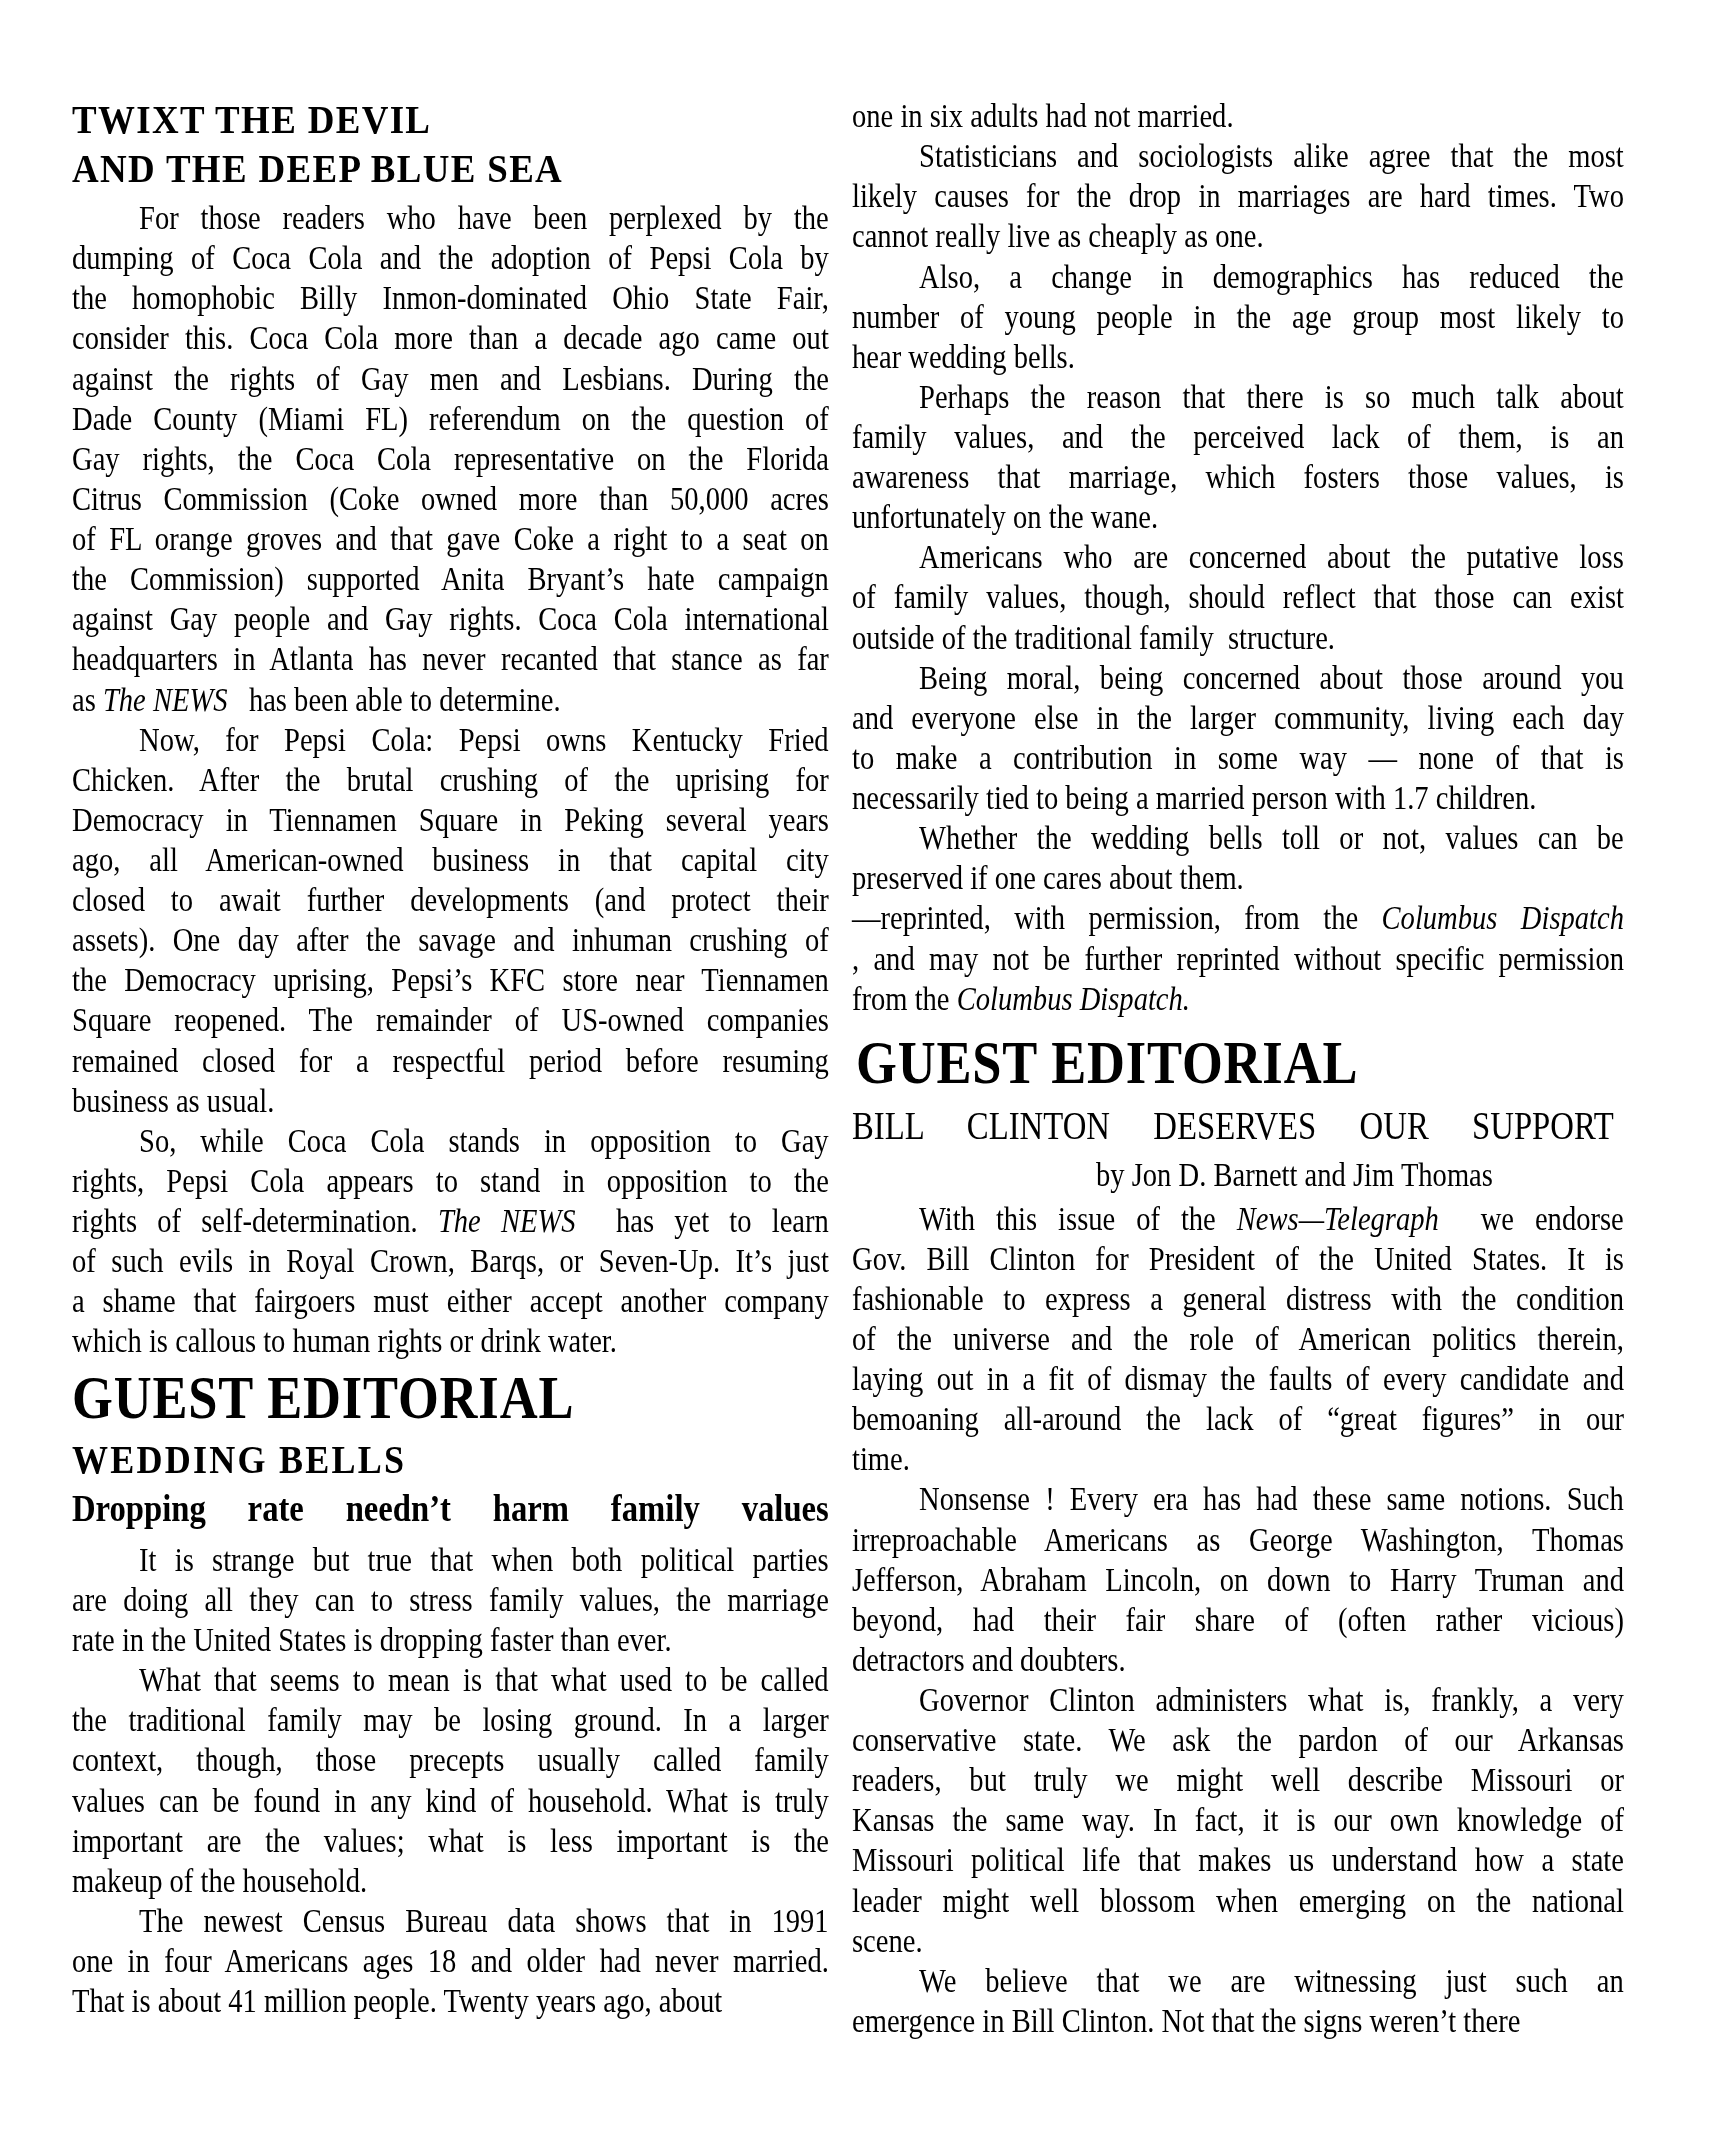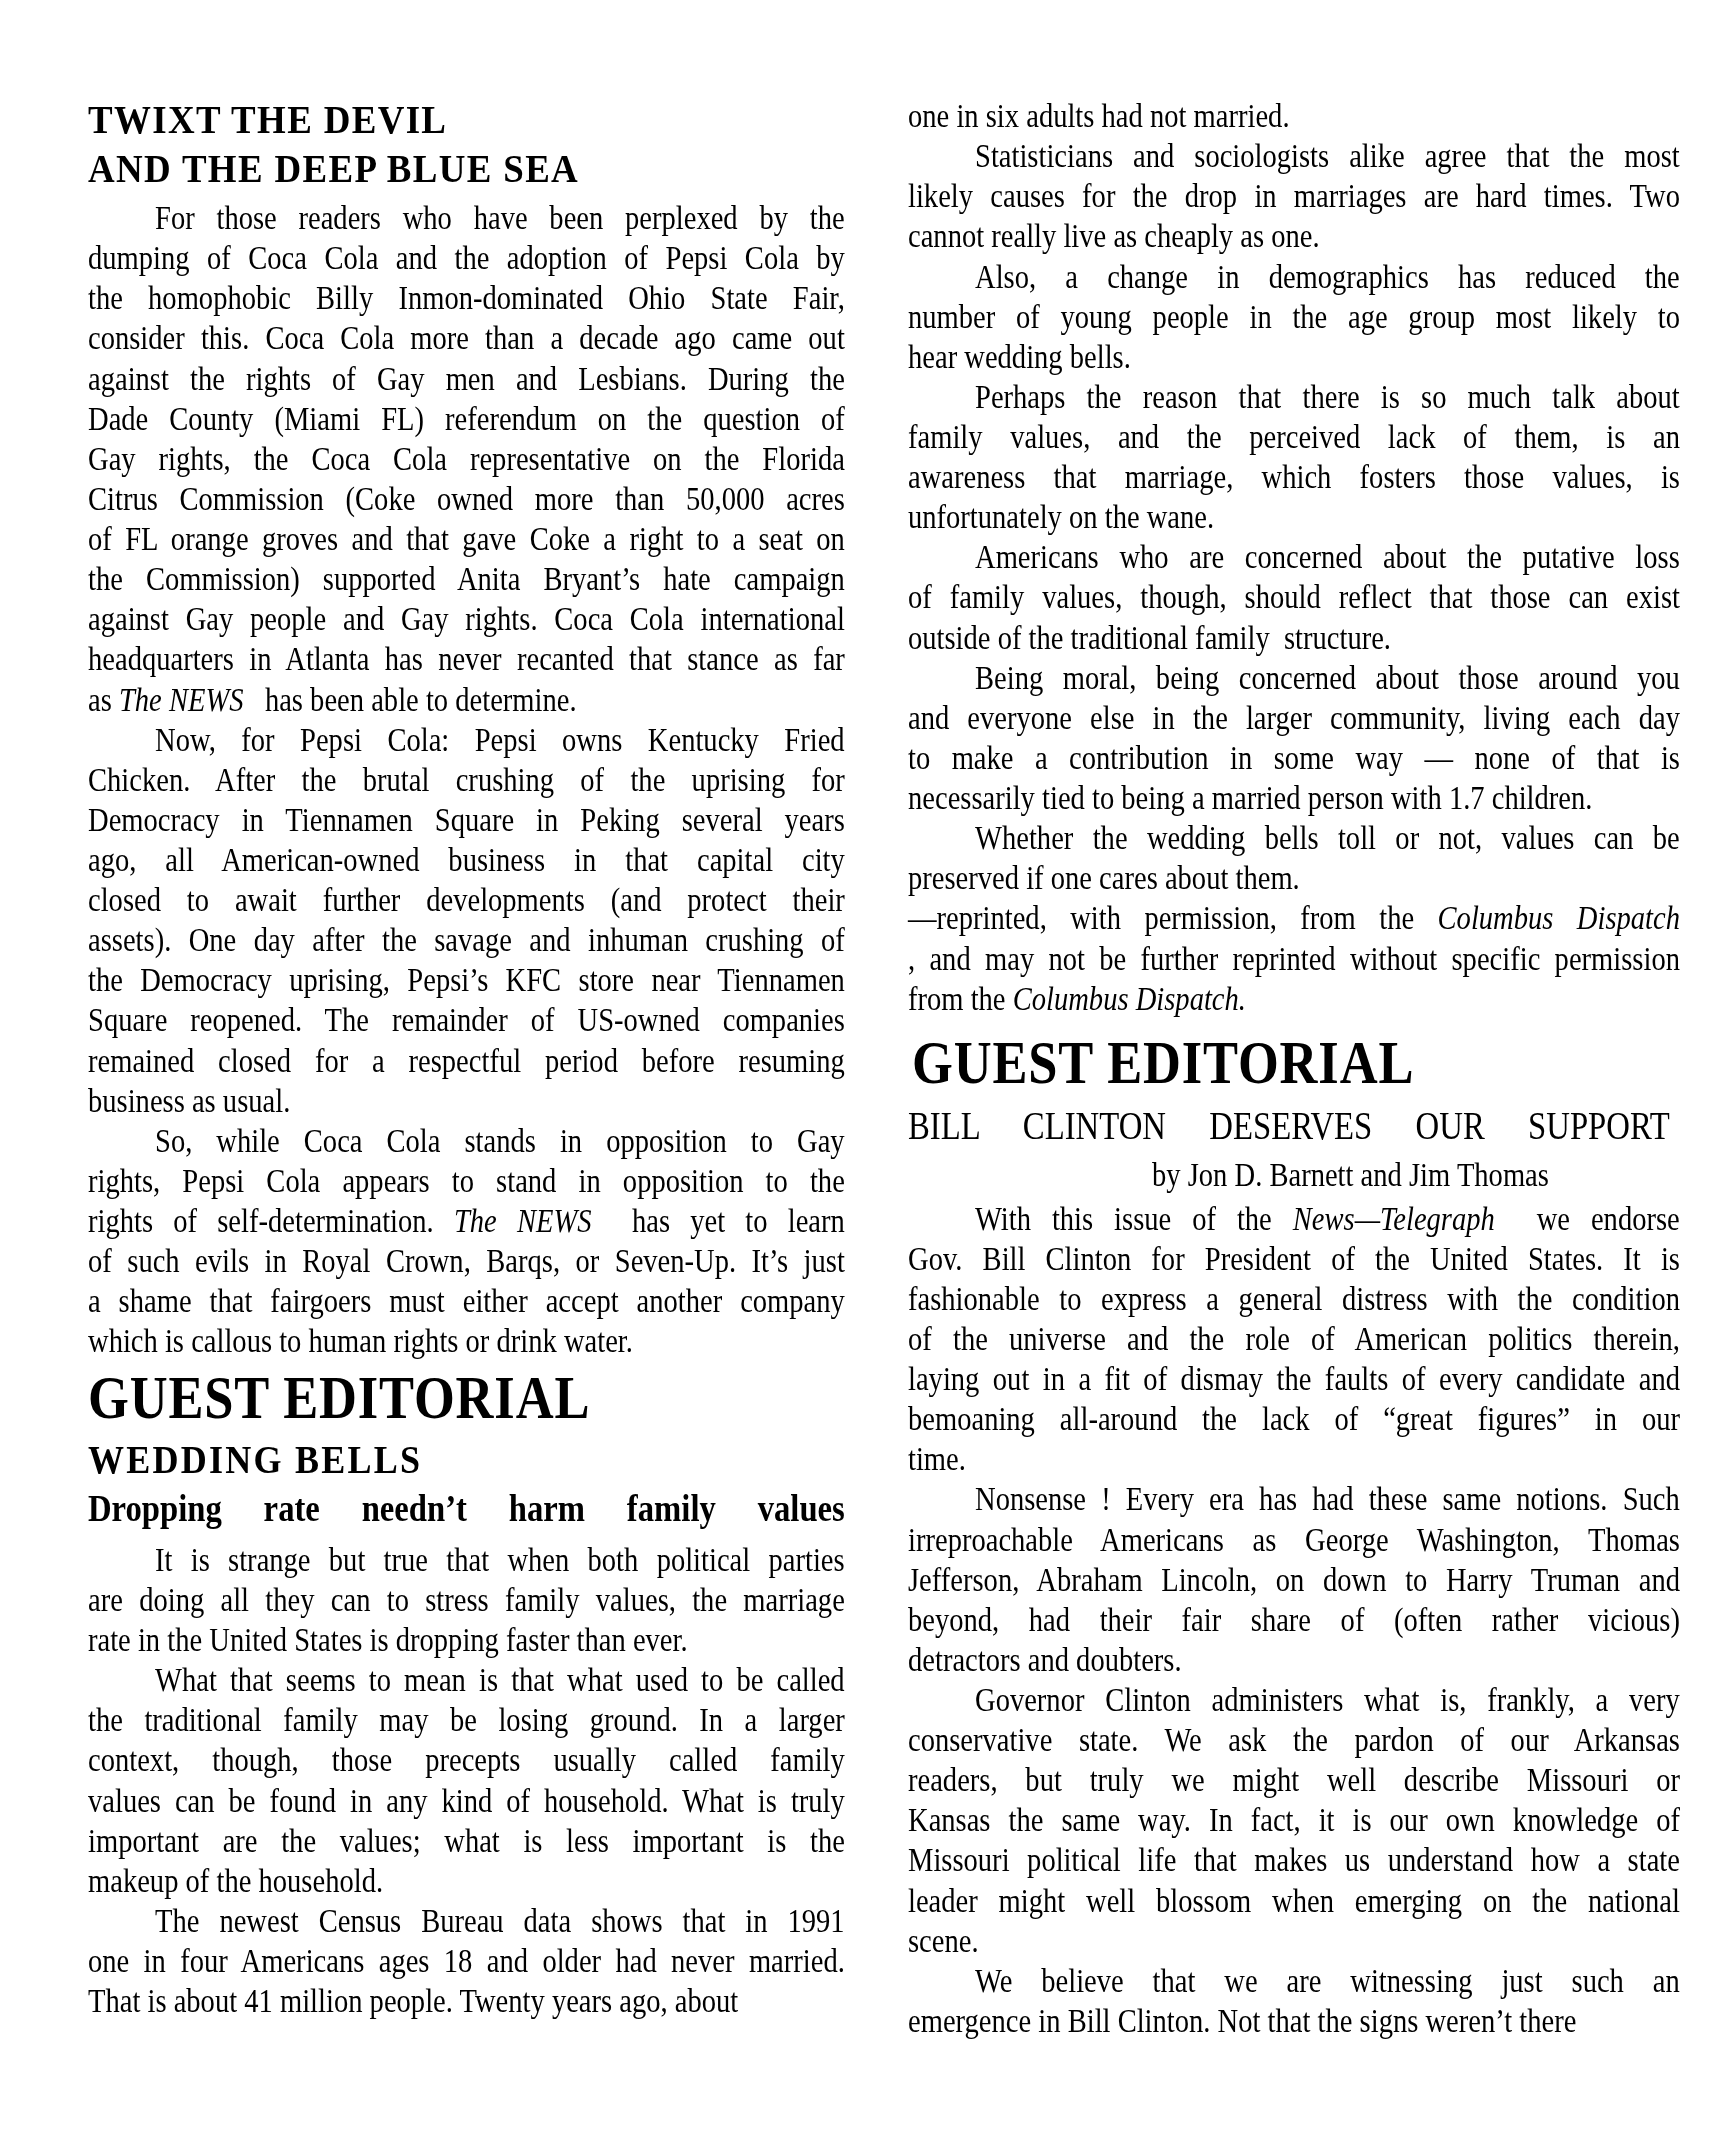--- a/index.html
+++ b/index.html
@@ -15,21 +15,21 @@
   .h-guest { font-size: 61px; font-weight: bold; letter-spacing: 1px; }
   .h-wedding { font-size: 40px; font-weight: bold; letter-spacing: 2.5px; }
   .h-dropping { font-size: 38px; font-weight: bold; }
   .h-clinton { font-size: 39px; font-weight: normal; }
   .byline { font-size: 34px; }
 </style>
 </head>
 <body>
 
 <div class="page">
-  <div class="column" id="col-left" style="left:88px; width:757px;text-decoration:underline;">
+  <div class="column" id="col-left" style="left:72px; width:757px;text-decoration:underline;">
       <div class="ln h-twixt" style="font-size: 41px; top: 99px; left: 0px; transform: scaleX(0.9);">TWIXT THE DEVIL</div>
       <div class="ln h-twixt" style="font-size: 41px; top: 148px; left: 0px; transform: scaleX(0.9);">AND THE DEEP BLUE SEA</div>
       <div class="ln body-line just" style="font-size: 34px; top: 201px; left: 67px; transform: scaleX(0.84); width: 821px;"><span class="seg">For those readers who have been perplexed by the</span></div>
       <div class="ln body-line just" style="font-size: 34px; top: 241px; left: 0px; transform: scaleX(0.84); width: 901px;"><span class="seg">dumping of Coca Cola and the adoption of Pepsi Cola by</span></div>
       <div class="ln body-line just" style="font-size: 34px; top: 281px; left: 0px; transform: scaleX(0.84); width: 901px;"><span class="seg">the homophobic Billy Inmon-dominated Ohio State Fair,</span></div>
       <div class="ln body-line just" style="font-size: 34px; top: 321px; left: 0px; transform: scaleX(0.84); width: 901px;"><span class="seg">consider this. Coca Cola more than a decade ago came out</span></div>
       <div class="ln body-line just" style="font-size: 34px; top: 362px; left: 0px; transform: scaleX(0.84); width: 901px;"><span class="seg">against the rights of Gay men and Lesbians. During the</span></div>
       <div class="ln body-line just" style="font-size: 34px; top: 402px; left: 0px; transform: scaleX(0.84); width: 901px;"><span class="seg">Dade County (Miami FL) referendum on the question of</span></div>
       <div class="ln body-line just" style="font-size: 34px; top: 442px; left: 0px; transform: scaleX(0.84); width: 901px;"><span class="seg">Gay rights, the Coca Cola representative on the Florida</span></div>
       <div class="ln body-line just" style="font-size: 34px; top: 482px; left: 0px; transform: scaleX(0.84); width: 901px;"><span class="seg">Citrus Commission (Coke owned more than 50,000 acres</span></div>
@@ -63,21 +63,21 @@
       <div class="ln body-line just" style="font-size: 34px; top: 1663px; left: 67px; transform: scaleX(0.84); width: 821px;"><span class="seg">What that seems to mean is that what used to be called</span></div>
       <div class="ln body-line just" style="font-size: 34px; top: 1703px; left: 0px; transform: scaleX(0.84); width: 901px;"><span class="seg">the traditional family may be losing ground. In a larger</span></div>
       <div class="ln body-line just" style="font-size: 34px; top: 1743px; left: 0px; transform: scaleX(0.84); width: 901px;"><span class="seg">context, though, those precepts usually called family</span></div>
       <div class="ln body-line just" style="font-size: 34px; top: 1784px; left: 0px; transform: scaleX(0.84); width: 901px;"><span class="seg">values can be found in any kind of household. What is truly</span></div>
       <div class="ln body-line just" style="font-size: 34px; top: 1824px; left: 0px; transform: scaleX(0.84); width: 901px;"><span class="seg">important are the values; what is less important is the</span></div>
       <div class="ln body-line" style="font-size: 34px; top: 1864px; left: 0px; transform: scaleX(0.84);"><span class="seg">makeup of the household.</span></div>
       <div class="ln body-line just" style="font-size: 34px; top: 1904px; left: 67px; transform: scaleX(0.84); width: 821px;"><span class="seg">The newest Census Bureau data shows that in 1991</span></div>
       <div class="ln body-line just" style="font-size: 34px; top: 1944px; left: 0px; transform: scaleX(0.84); width: 901px;"><span class="seg">one in four Americans ages 18 and older had never married.</span></div>
       <div class="ln body-line" style="font-size: 34px; top: 1984px; left: 0px; transform: scaleX(0.84);"><span class="seg">That is about 41 million people. Twenty years ago, about</span></div>
     </div>
-  <div class="column" id="col-right" style="left:908px; width:772px;">
+  <div class="column" id="col-right" style="left:852px; width:772px;">
       <div class="ln body-line" style="font-size: 34px; top: 99px; left: 0px; transform: scaleX(0.84);"><span class="seg">one in six adults had not married.</span></div>
       <div class="ln body-line just" style="font-size: 34px; top: 139px; left: 67px; transform: scaleX(0.84); width: 839px;"><span class="seg">Statisticians and sociologists alike agree that the most</span></div>
       <div class="ln body-line just" style="font-size: 34px; top: 179px; left: 0px; transform: scaleX(0.84); width: 919px;"><span class="seg">likely causes for the drop in marriages are hard times. Two</span></div>
       <div class="ln body-line" style="font-size: 34px; top: 219px; left: 0px; transform: scaleX(0.84);"><span class="seg">cannot really live as cheaply as one.</span></div>
       <div class="ln body-line just" style="font-size: 34px; top: 260px; left: 67px; transform: scaleX(0.84); width: 839px;"><span class="seg">Also, a change in demographics has reduced the</span></div>
       <div class="ln body-line just" style="font-size: 34px; top: 300px; left: 0px; transform: scaleX(0.84); width: 919px;"><span class="seg">number of young people in the age group most likely to</span></div>
       <div class="ln body-line" style="font-size: 34px; top: 340px; left: 0px; transform: scaleX(0.84);"><span class="seg">hear wedding bells.</span></div>
       <div class="ln body-line just" style="font-size: 34px; top: 380px; left: 67px; transform: scaleX(0.84); width: 839px;"><span class="seg">Perhaps the reason that there is so much talk about</span></div>
       <div class="ln body-line just" style="font-size: 34px; top: 420px; left: 0px; transform: scaleX(0.84); width: 919px;"><span class="seg">family values, and the perceived lack of them, is an</span></div>
       <div class="ln body-line just" style="font-size: 34px; top: 460px; left: 0px; transform: scaleX(0.84); width: 919px;"><span class="seg">awareness that marriage, which fosters those values, is</span></div>

